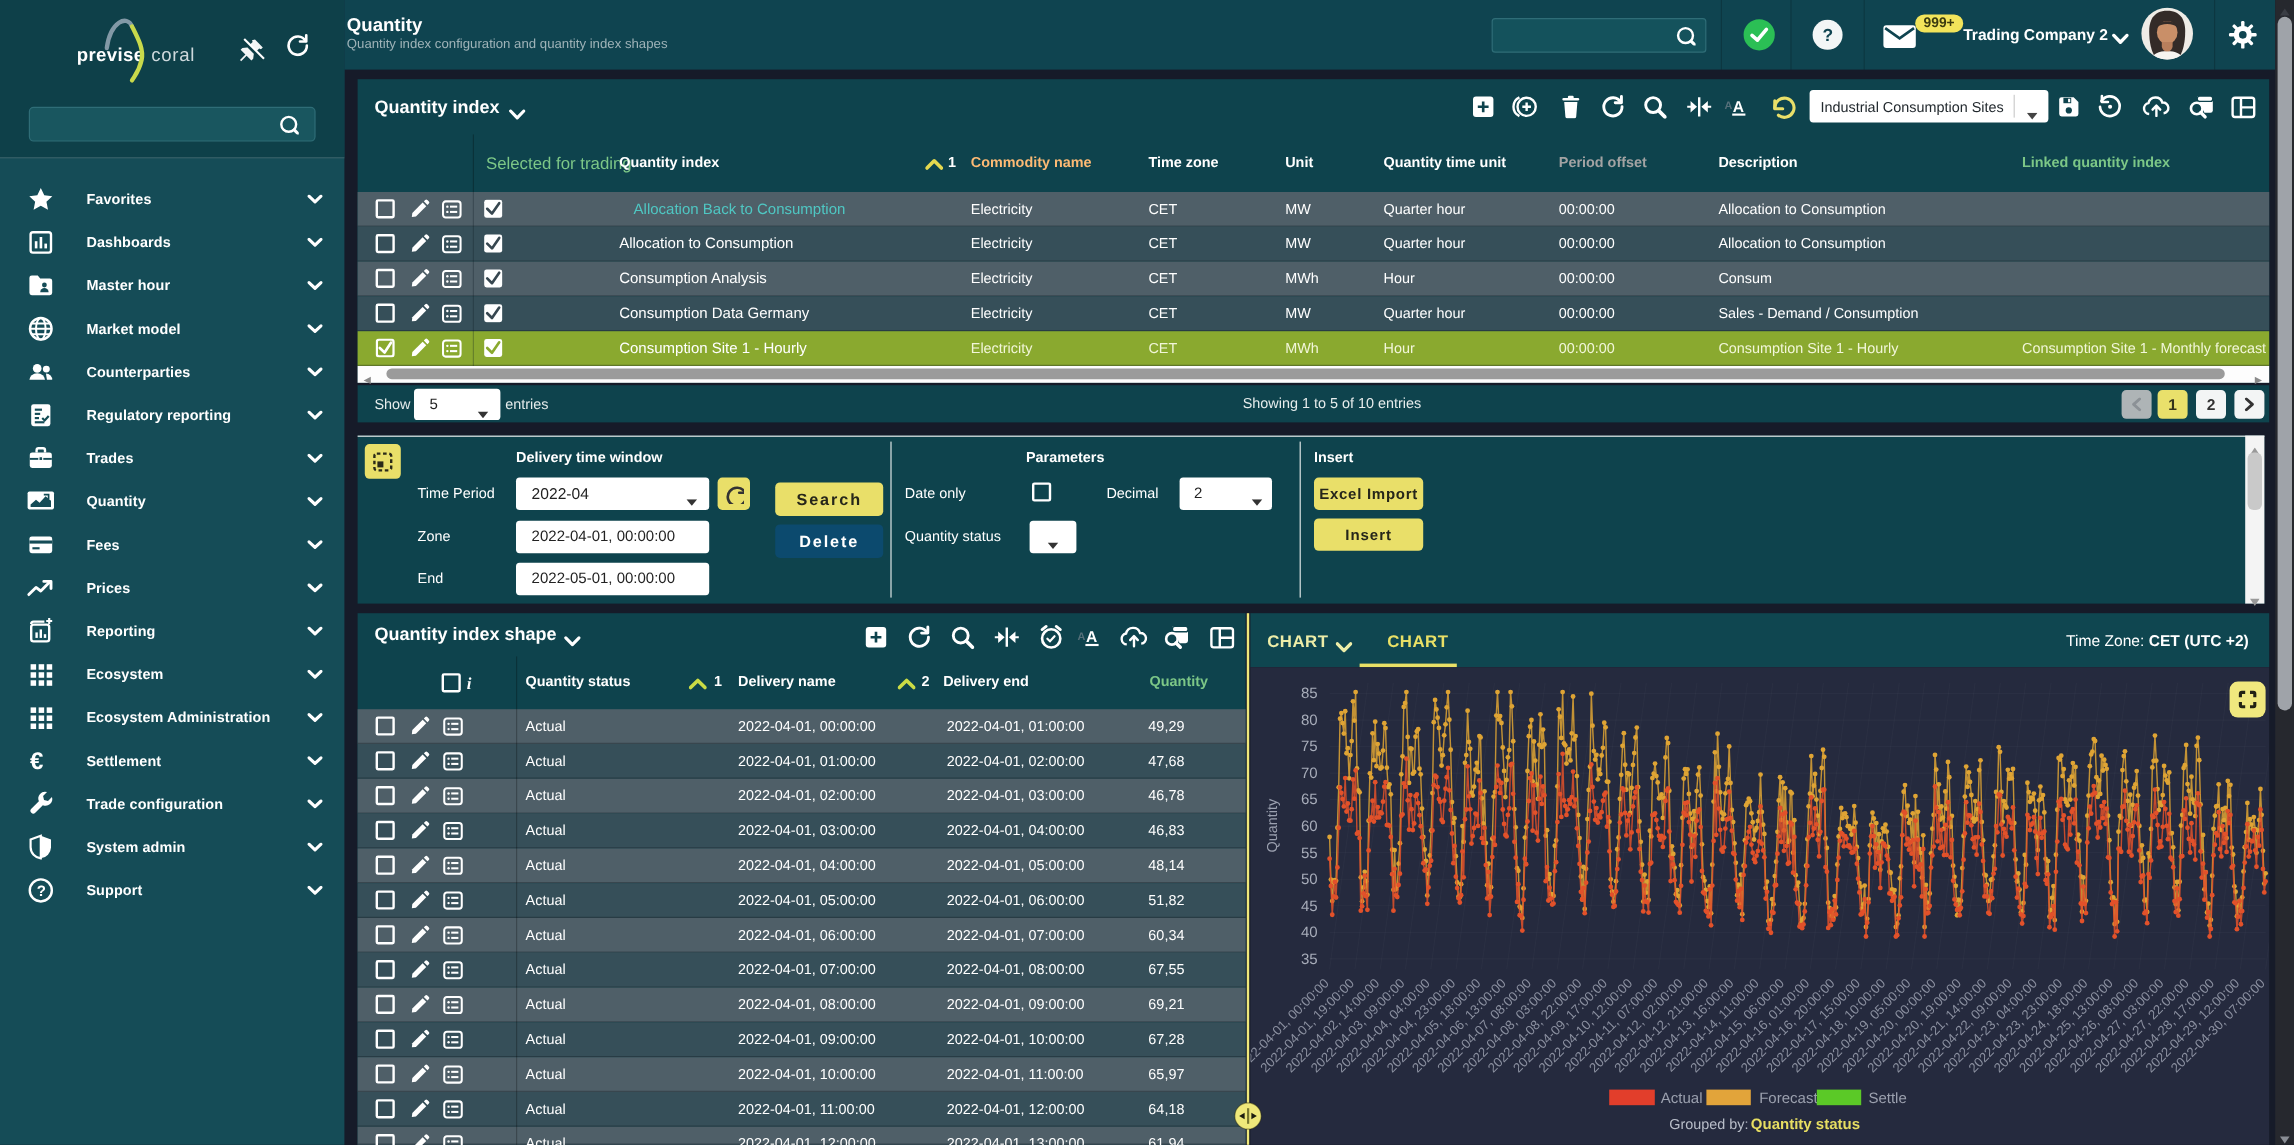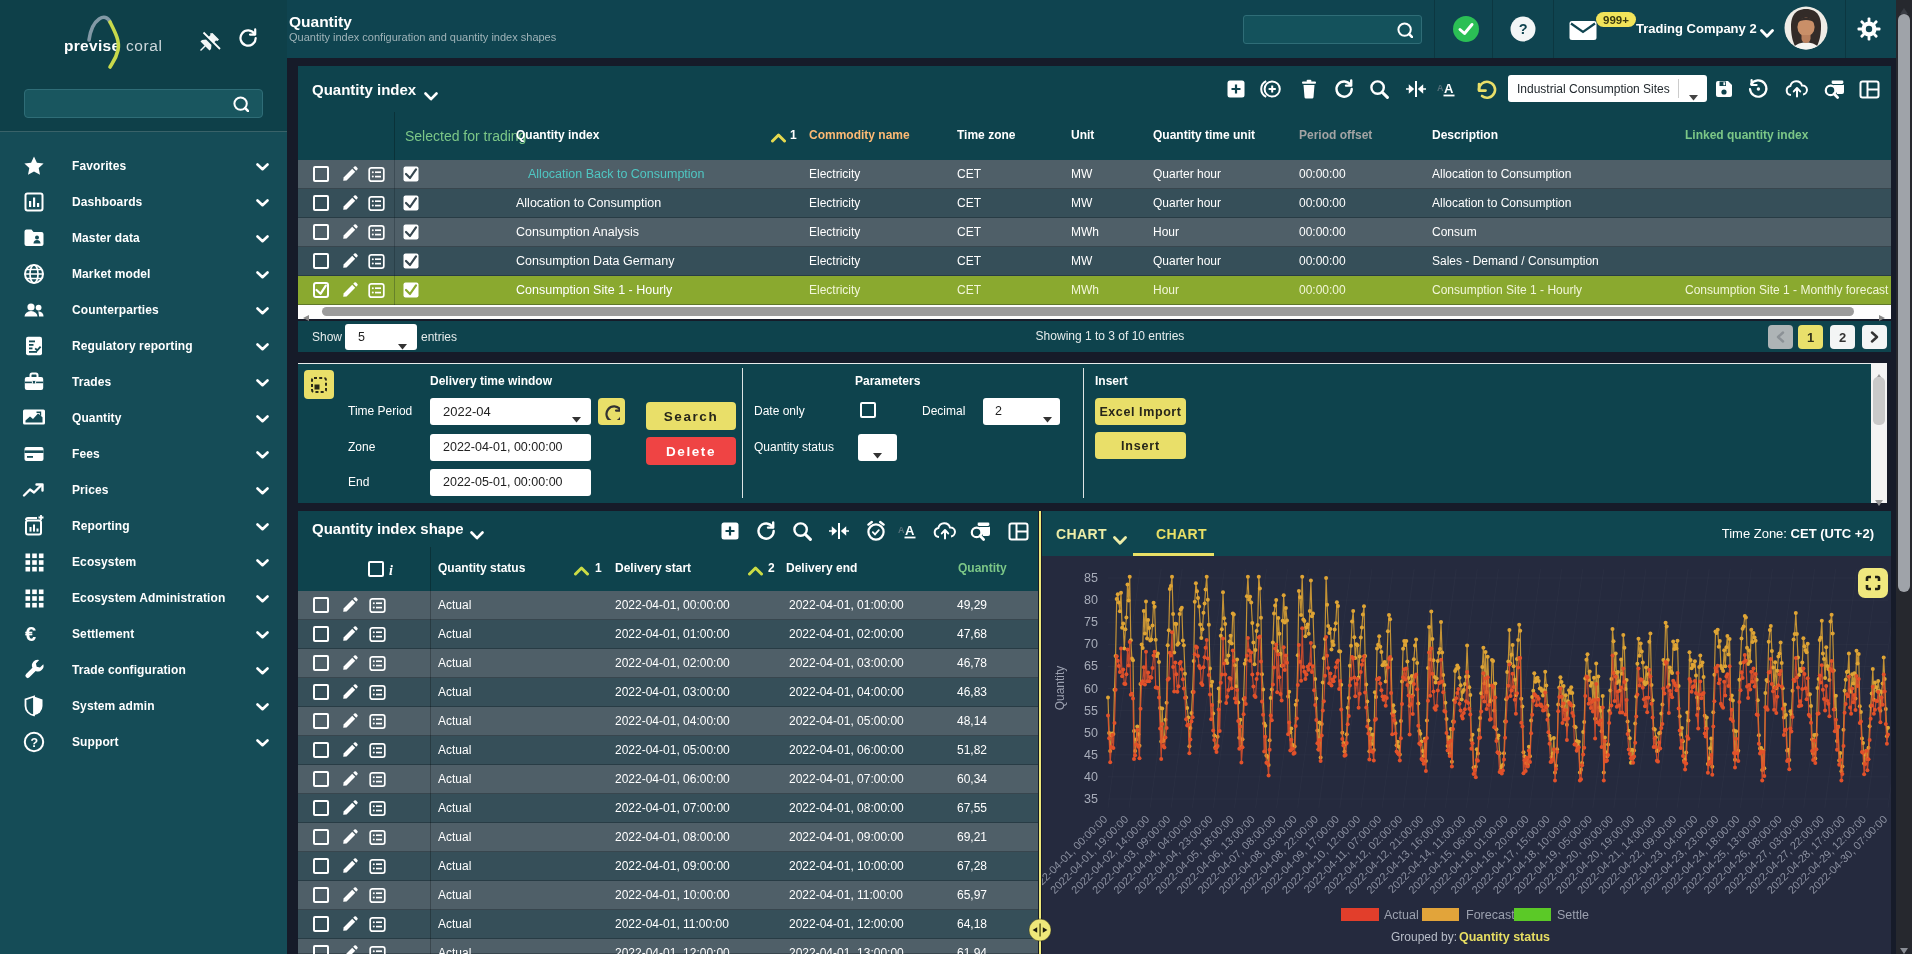--- a/index.html
+++ b/index.html
@@ -58,21 +58,21 @@
       </svg></span>
   </div>
 <div class="menu-item" style="top:220px">
     <span class="mic">
       <svg width="22" height="22" viewBox="0 0 22 22" style="" xmlns="http://www.w3.org/2000/svg">
         <path d="M1.5 4.5 a2 2 0 0 1 2-2 h5 l2 2.5 h8 a2 2 0 0 1 2 2 v10 a2 2 0 0 1 -2 2 h-15 a2 2 0 0 1 -2-2 Z" fill="#fff"></path>
         <circle cx="14" cy="10.5" r="2" fill="#154C57"></circle>
         <path d="M10.5 16.5 a3.5 3.5 0 0 1 7 0 Z" fill="#154C57"></path>
       </svg>
     </span>
-    <span class="lbl">Master data</span>
+    <span class="lbl">Master hour</span>
     <span class="chv"><svg width="13" height="8" viewBox="0 0 13 8" style="" xmlns="http://www.w3.org/2000/svg">
         <polyline points="1.5,1.5 6.5,6.2 11.5,1.5" fill="none" stroke="#fff" stroke-width="2.6" stroke-linecap="round" stroke-linejoin="round"></polyline>
       </svg></span>
   </div>
 <div class="menu-item" style="top:256px">
     <span class="mic">
       <svg width="22" height="22" viewBox="0 0 22 22" style="" xmlns="http://www.w3.org/2000/svg">
         <circle cx="11" cy="11" r="9" fill="none" stroke="#fff" stroke-width="2"></circle>
         <ellipse cx="11" cy="11" rx="4" ry="9" fill="none" stroke="#fff" stroke-width="1.7"></ellipse>
         <path d="M2 11 h18 M3.3 6.5 h15.4 M3.3 15.5 h15.4" stroke="#fff" stroke-width="1.7" fill="none"></path>
@@ -577,21 +577,21 @@
 <div class="abs" style="left:322px;top:307px;width:1532px;height:9px;background:#9B9B9B;border-radius:5px"></div>
 <div class="abs" style="left:298px;top:321px;width:1593px;height:31px;background:#0E434D"></div>
 <div class="abs" style="left:312px;top:330px;color:#E6ECEC;font-size:12px">Show</div>
 <div class="abs" style="left:345px;top:324px;width:72px;height:26px;background:#fff;border-radius:3px"></div>
 <div class="abs" style="left:358px;top:330px;color:#222;font-size:12.5px">5</div>
 <div class="abs" style="left:398px;top:336px;"><svg width="9" height="6" viewBox="0 0 9 6" style="" xmlns="http://www.w3.org/2000/svg">
       <path d="M0 0 h9 L4.5 5.5 Z" fill="#333"></path>
     </svg></div>
 <div class="abs" style="left:421px;top:330px;color:#E6ECEC;font-size:12px">entries</div>
 <div class="abs" style="left:1000px;top:329px;color:#E6ECEC;font-size:12px">
-    <div style="width:220px;text-align:center">Showing 1 to 3 of 10 entries</div>
+    <div style="width:220px;text-align:center">Showing 1 to 5 of 10 entries</div>
   </div>
 <div class="abs" style="left:1768px;top:325px;width:25px;height:24px;background:#AEB4B6;border-radius:4px;display:flex;align-items:center;justify-content:center;font-size:13px;font-weight:bold;color:#888">
     <svg width="9" height="12" viewBox="0 0 9 12" style="" xmlns="http://www.w3.org/2000/svg">
       <polyline points="7,1.5 2,6 7,10.5" fill="none" stroke="#8b9196" stroke-width="2.4" stroke-linecap="round" stroke-linejoin="round"></polyline>
     </svg>
   </div>
 <div class="abs" style="left:1798px;top:325px;width:25px;height:24px;background:#E9E06B;border-radius:4px;display:flex;align-items:center;justify-content:center;font-size:13px;font-weight:bold;color:#33331a">1</div>
 <div class="abs" style="left:1830px;top:325px;width:25px;height:24px;background:#F3F5F5;border-radius:4px;display:flex;align-items:center;justify-content:center;font-size:13px;font-weight:bold;color:#333">2</div>
 <div class="abs" style="left:1862px;top:325px;width:25px;height:24px;background:#F3F5F5;border-radius:4px;display:flex;align-items:center;justify-content:center;font-size:13px;font-weight:bold;color:#333">
     <svg width="9" height="12" viewBox="0 0 9 12" style="" xmlns="http://www.w3.org/2000/svg">
@@ -615,21 +615,21 @@
 <div class="abs" style="left:598px;top:398px;width:27px;height:27px;background:#E9DF69;border-radius:4px;display:flex;align-items:center;justify-content:center">
     <svg width="16" height="16" viewBox="0 0 16 16" style="" xmlns="http://www.w3.org/2000/svg">
       <path d="M16.6 6.1 A 7.6 7.6 0 1 0 17.7 10" fill="none" stroke="#333" stroke-width="2.2" stroke-linecap="round"></path>
       <path d="M17.2 1.4 V6.6 H12" fill="none" stroke="#333" stroke-width="2.2" stroke-linecap="round" stroke-linejoin="round"></path>
     </svg>
   </div>
 <div class="abs" style="left:646px;top:402px;width:90px;height:28px;background:#E9DF69;border-radius:4px;display:flex;align-items:center;justify-content:center;font-size:13.5px;font-weight:bold;letter-spacing:1.6px;color:#26261a">Search</div>
 <div class="abs" style="left:348px;top:440px;color:#fff;font-size:12px">Zone</div>
 <div class="abs" style="left:430px;top:434px;width:161px;height:27px;background:#fff;border-radius:3px"></div>
 <div class="abs" style="left:443px;top:440px;color:#222;font-size:12.5px">2022-04-01, 00:00:00</div>
-<div class="abs" style="left:646px;top:437px;width:90px;height:28px;background:#ef4444;border-radius:4px;display:flex;align-items:center;justify-content:center;font-size:13.5px;font-weight:bold;letter-spacing:1.6px;color:#fff">Delete</div>
+<div class="abs" style="left:646px;top:437px;width:90px;height:28px;background:#0c4a6e;border-radius:4px;display:flex;align-items:center;justify-content:center;font-size:13.5px;font-weight:bold;letter-spacing:1.6px;color:#fff">Delete</div>
 <div class="abs" style="left:348px;top:475px;color:#fff;font-size:12px">End</div>
 <div class="abs" style="left:430px;top:469px;width:161px;height:27px;background:#fff;border-radius:3px"></div>
 <div class="abs" style="left:443px;top:475px;color:#222;font-size:12.5px">2022-05-01, 00:00:00</div>
 <div class="abs" style="left:742px;top:368px;width:1px;height:130px;background:#DDE4E4"></div>
 <div class="abs" style="left:855px;top:374px;color:#fff;font-size:12px;font-weight:bold">Parameters</div>
 <div class="abs" style="left:754px;top:404px;color:#fff;font-size:12px">Date only</div>
 <div class="abs" style="left:860px;top:402px;"><span style="display:inline-block;width:16px;height:16px;border:2px solid #fff;border-radius:2px;box-sizing:border-box"></span></div>
 <div class="abs" style="left:922px;top:404px;color:#fff;font-size:12px">Decimal</div>
 <div class="abs" style="left:983px;top:398px;width:77px;height:27px;background:#fff;border-radius:3px"></div>
 <div class="abs" style="left:995px;top:404px;color:#222;font-size:12.5px">2</div>
@@ -718,21 +718,21 @@
       <line x1="8.5" y1="10.5" x2="19.5" y2="10.5" stroke="#fff" stroke-width="2"></line>
     </svg>
   </div>
 <div class="abs" style="left:368px;top:561px;"><span style="display:inline-block;width:16px;height:16px;border:2px solid #fff;border-radius:2px;box-sizing:border-box"></span></div>
 <div class="abs" style="left:389px;top:561px;"><i style="font-size:14px;color:#fff;font-weight:bold;font-family:Liberation Serif">i</i></div>
 <div class="abs" style="left:438px;top:561px;color:#fff;font-size:12px;font-weight:bold">Quantity status</div>
 <div class="abs" style="left:574px;top:562px;"><svg width="15" height="10" viewBox="0 0 15 10" style="" xmlns="http://www.w3.org/2000/svg">
       <path d="M1.5 8 L7.5 2 L13.5 8" fill="none" stroke="#CBDC45" stroke-width="3" stroke-linecap="round" stroke-linejoin="round"></path>
     </svg></div>
 <div class="abs" style="left:595px;top:561px;color:#fff;font-size:12px;font-weight:bold">1</div>
-<div class="abs" style="left:615px;top:561px;color:#fff;font-size:12px;font-weight:bold">Delivery start</div>
+<div class="abs" style="left:615px;top:561px;color:#fff;font-size:12px;font-weight:bold">Delivery name</div>
 <div class="abs" style="left:748px;top:562px;"><svg width="15" height="10" viewBox="0 0 15 10" style="" xmlns="http://www.w3.org/2000/svg">
       <path d="M1.5 8 L7.5 2 L13.5 8" fill="none" stroke="#CBDC45" stroke-width="3" stroke-linecap="round" stroke-linejoin="round"></path>
     </svg></div>
 <div class="abs" style="left:768px;top:561px;color:#fff;font-size:12px;font-weight:bold">2</div>
 <div class="abs" style="left:786px;top:561px;color:#fff;font-size:12px;font-weight:bold">Delivery end</div>
 <div class="abs" style="left:958px;top:561px;color:#7CC787;font-size:12px;font-weight:bold">Quantity</div>
 <div class="abs" style="left:298px;top:591px;width:740px;height:29px;background:#4F5F68;border-bottom:1px solid rgba(15,25,32,0.35)"></div>
 <div class="abs" style="left:313px;top:597px;"><span style="display:inline-block;width:16px;height:16px;border:2px solid #fff;border-radius:2px;box-sizing:border-box"></span></div>
 <div class="abs" style="left:341px;top:596px;"><svg width="18" height="18" viewBox="0 0 18 18" style="" xmlns="http://www.w3.org/2000/svg">
       <path d="M2.6 12.4 L11.2 3.8 L14.2 6.8 L5.6 15.4 L2.2 15.8 Z" fill="#fff"></path>

